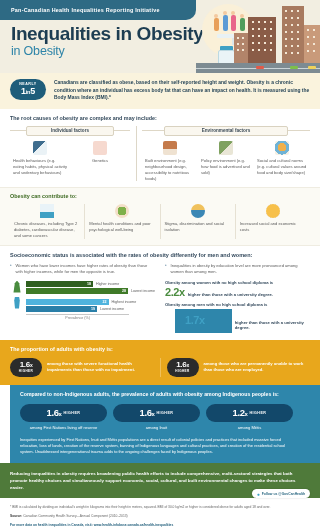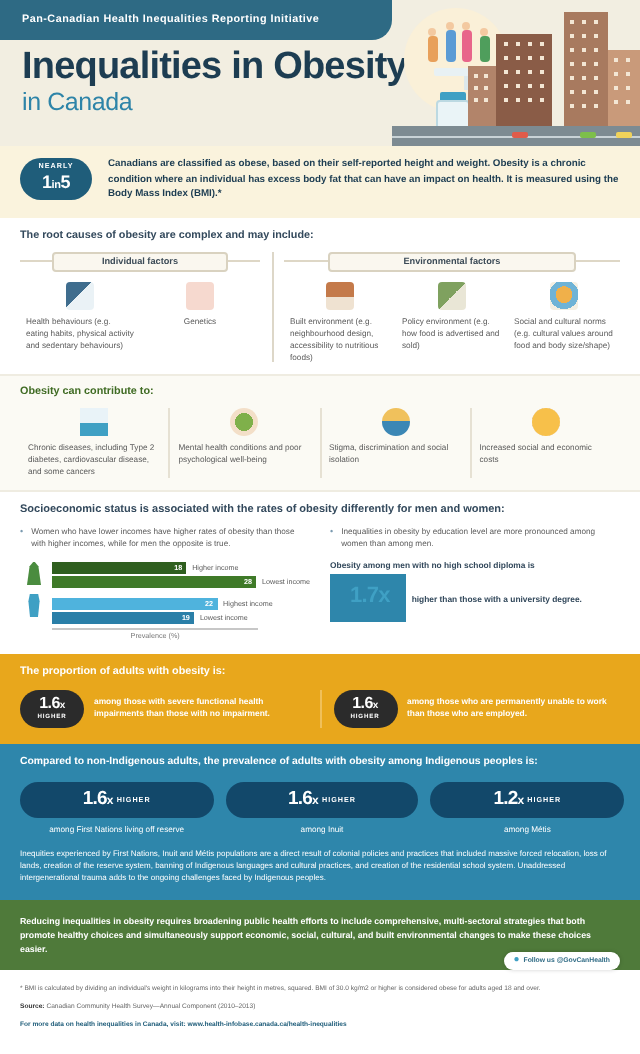--- a/index.html
+++ b/index.html
@@ -144,21 +144,21 @@
   .pill {
     flex:0 0 auto; width:32px; height:19px; border-radius:10px; background:#2b2b2b;
     color:#fff; display:flex; flex-direction:column; align-items:center; justify-content:center; line-height:1;
   }
   .pill-num { font-size:8px; font-weight:bold; letter-spacing:-.3px;}
   .pill-num .x { font-size:5px; }
   .pill-sub { font-size:3.1px; font-weight:bold; letter-spacing:.4px; margin-top:1px;}
   .ytext { font-size:4.2px; line-height:1.5; color:#fff; font-weight:bold;}
 
   
-  .blue { background:#2e86ab; padding:6px 8px 7px 10px;}
+  .blue { background:#2e86ab; padding:6px 27px 7px 10px;margin-left:10px;}
   .blue-head { font-size:5.2px; font-weight:bold; color:#fff; margin-bottom:6px; line-height:1.4;}
   .blue-cols { display:flex; gap:6px; align-items:flex-start;}
   .bcol { flex:1; text-align:center;}
   .bpill {
     background:#12486a; border-radius:11px; height:18px; display:flex; align-items:center;
     justify-content:center; gap:2px; color:#fff;
   }
   .bpill-num { font-size:9.5px; font-weight:bold; letter-spacing:-.4px; line-height:1;}
   .bpill-num .x { font-size:6px; }
   .bpill-sub { font-size:3.6px; font-weight:bold; letter-spacing:.5px;}
@@ -189,21 +189,21 @@
 
 <div class="page">
 
   <div class="header">
     <div class="hdr-tab">
       <span class="hdr-tab-text">Pan-Canadian Health Inequalities Reporting Initiative</span>
     </div>
 
     <div class="title-block">
       <div class="title-main">Inequalities in Obesity</div>
-      <div class="title-sub">in Canada</div>
+      <div class="title-sub">in Obesity</div>
     </div>
 
     <div class="hero">
       <div class="circle-people">
         <div class="table-top"></div>
           <div class="table-leg"></div>
         <div class="tiny-person" style="left:12px;top:14px;height:13px;background:#e8a05a;"></div>
         <div class="tiny-person" style="left:21px;top:11px;height:16px;background:#5b9bd5;"></div>
         <div class="tiny-person" style="left:29px;top:11px;height:16px;background:#e8658a;"></div>
         <div class="tiny-person" style="left:38px;top:14px;height:13px;background:#4f9e5c;"></div>
@@ -406,20 +406,27 @@
           </div>
         </div>
       </div>
 
       <div class="ses-col">
         <div class="bullet-row">
           <span class="bullet">•</span>
           <span class="bullet-tx">Inequalities in obesity by education level are more pronounced among women than among men.</span>
         </div>
         <div class="stat-blk">
+          <div class="stat-line1">Obesity among women with no high school diploma is</div>
+          <div class="stat-line2">
+            <span class="stat-num green">2.2x</span>
+            <span class="stat-tail">higher than those with a university degree.</span>
+          </div>
+        </div>
+        <div class="stat-blk">
           <div class="stat-line1">Obesity among men with no high school diploma is</div>
           <div class="stat-line2">
             <span class="stat-num blue">1.7x</span>
             <span class="stat-tail">higher than those with a university degree.</span>
           </div>
         </div>
       </div>
     </div>
   </div>
 

